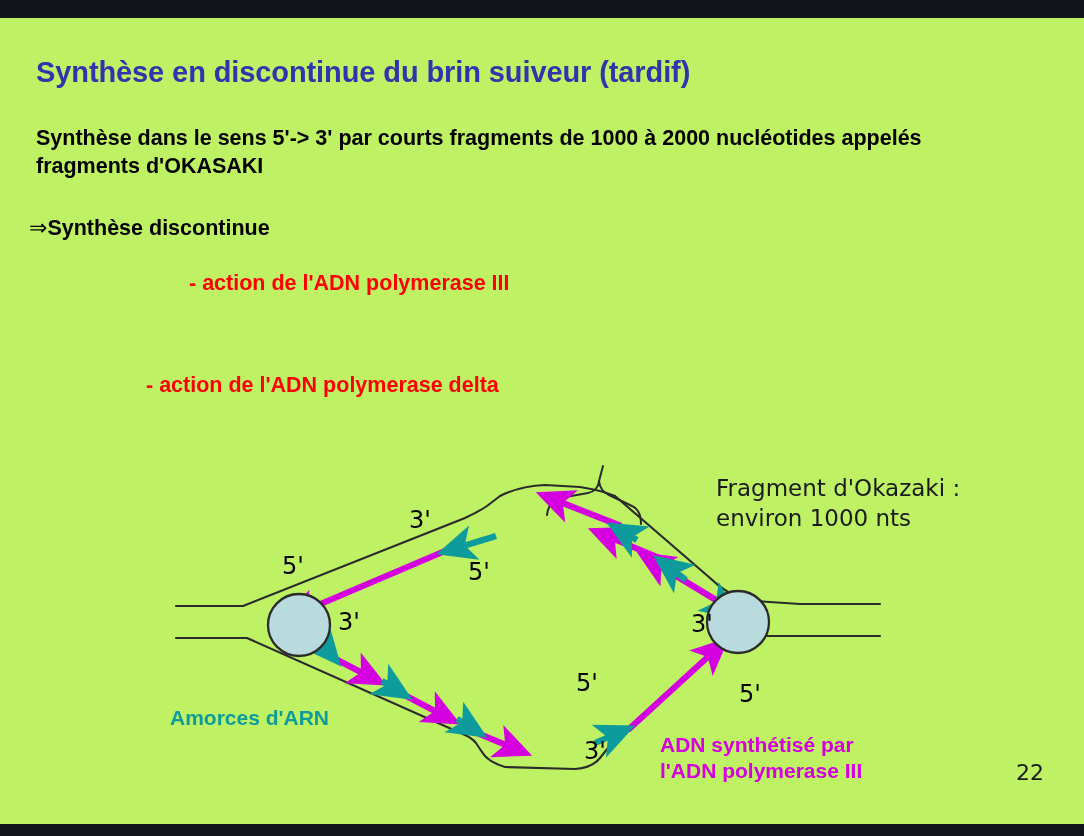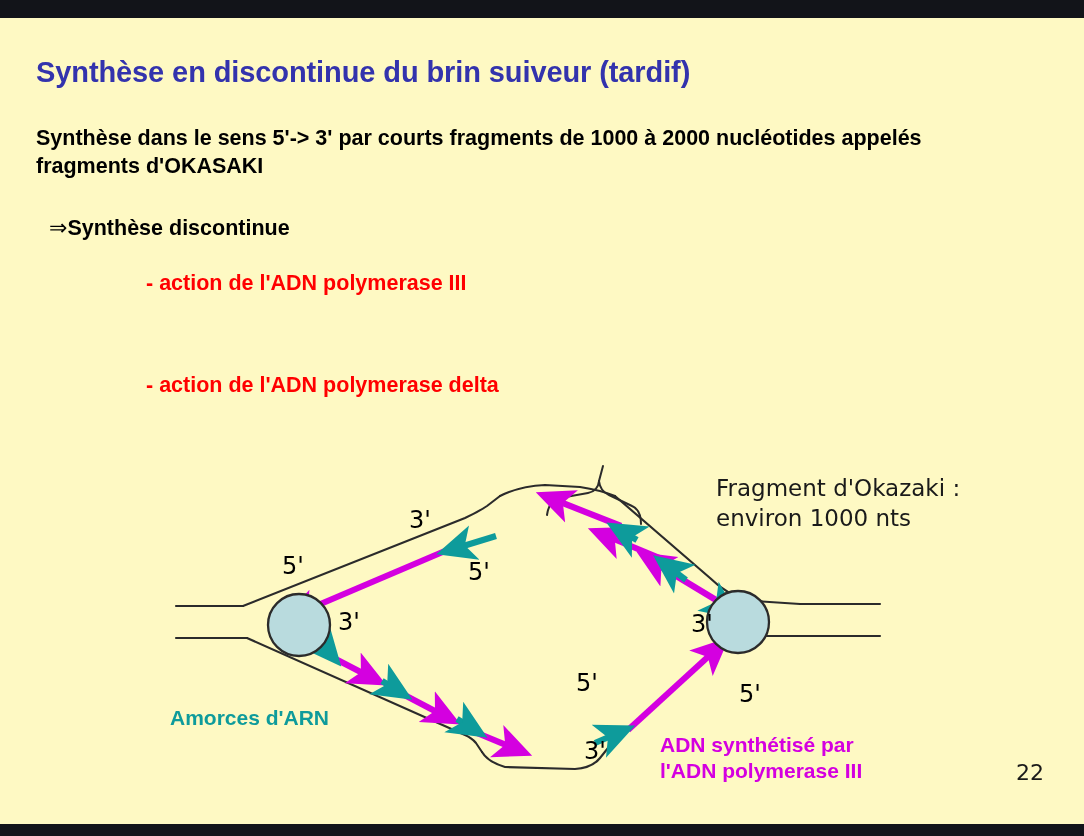--- a/index.html
+++ b/index.html
@@ -4,21 +4,21 @@
 <style>
   html, body {
     margin: 0;
     padding: 0;
     background: #ffffff;
   }
   #slide {
     position: relative;
     width: 1084px;
     height: 836px;
-    background: #fef9c3;
+    background: #bef264;
     overflow: hidden;
     font-family: "Liberation Sans", sans-serif;
   }
   .bar-top {
     position: absolute;
     left: 0; top: 0;
     width: 1084px; height: 18px;
     background: #121419;
   }
   .bar-bottom {
@@ -40,40 +40,40 @@
     position: absolute;
     left: 36px; top: 124px;
     width: 990px;
     font-size: 21.5px;
     font-weight: bold;
     color: #000000;
     line-height: 28px;
   }
   .arrow-line {
     position: absolute;
-    left: 49px; top: 215px;
+    left: 29px; top: 215px;
     font-size: 21.5px;
     font-weight: bold;
     color: #000000;
     white-space: nowrap;
     text-align: center;
   }
   .arrow-line .dbl-arrow {
     font-weight: normal;
     font-size: 22px;
   }
   .red-line {
     position: absolute;
     left: 146px;
     font-size: 21.5px;
     font-weight: bold;
     color: #FF0000;
     white-space: nowrap;
   }
-  .red-1 { top: 271px; }
+  .red-1 { top: 271px; margin-left: 43px; }
   .red-2 { top: 325px; margin-top: 48px; }
   .pagenum {
     position: absolute;
     left: 1016px; top: 760px;
     font-size: 22px;
     color: #1a1a1a;
     font-family: "DejaVu Sans", sans-serif;
   }
   #diagram {
     position: absolute;

